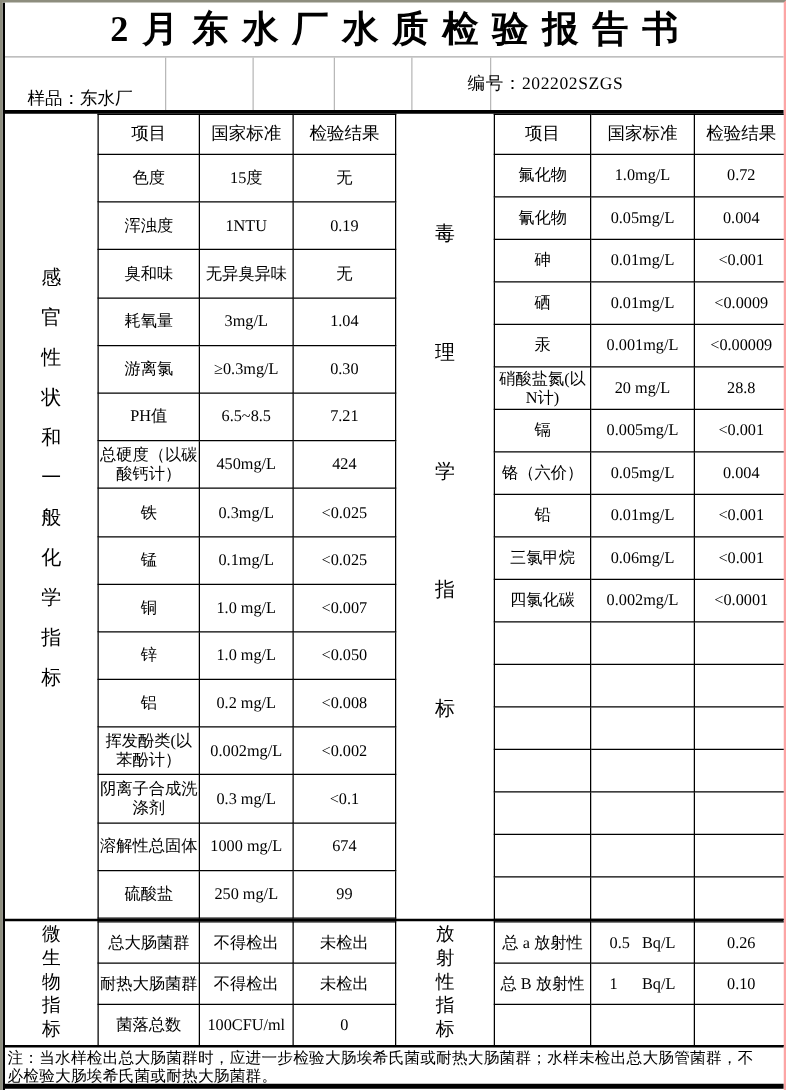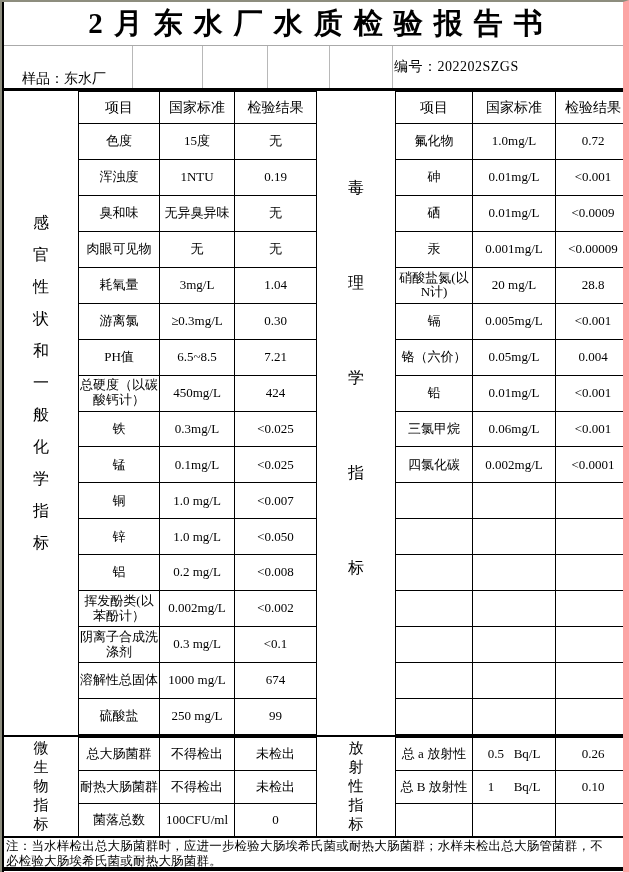--- a/index.html
+++ b/index.html
@@ -6,36 +6,36 @@
   html,body { background:#fff; }
   body {
     width: 629px; height: 872px;
     font-family: "Liberation Serif", "DejaVu Serif", serif;
     color: #000;
   }
   .page {
     position: relative; width: 629px; height: 872px;
     border-top: 2px solid #8d8d7e;
     border-left: 2px solid #8d8d7e;
-    border-right: 6px solid #fca5a5;
+    border-right: 2px solid #fca5a5;
     background: #fff; overflow: hidden;
   }
   .inner { border-left: 2px solid #000; width: 625px; height: 870px; }
 
   .title-row {
     height: 44px; display: flex; align-items: center; justify-content: center;
     font-size: 29px; font-weight: bold; letter-spacing: 11px;
     border-bottom: 1px solid #aaa; padding-left: 11px;
     white-space: nowrap; overflow: hidden;
   }
 
   .info-row { position: relative; height: 45px; border-bottom: 3px solid #000; }
   .info-row .gline { position: absolute; top: 0; bottom: 0; width: 1px; background: #b8b8b8; }
   .sample-label { position: absolute; left: 18px; bottom: 0px; font-size: 14px; }
-  .report-no { position: absolute; left: 390px; top: 12px; font-size: 14px; letter-spacing: 0.5px; }
+  .report-no { position: absolute; left: 370px; top: 12px; font-size: 14px; letter-spacing: 0.5px; }
 
   .main-section { display: flex; border-bottom: 2px solid #000; height: 646px; }
   .bottom-section { display: flex; border-bottom: 2px solid #000; height: 101px; }
 
   .vcol {
     display: flex; flex-direction: column; align-items: center; justify-content: center;
     font-size: 16px; line-height: 1; flex: 0 0 auto;
   }
   .vcol-a-main   { width: 74px; gap: 16px; padding-bottom: 60px; }
   .vcol-e-main   { width: 78px; gap: 79px; padding-bottom: 70px; }
@@ -117,25 +117,20 @@
               <td>浑浊度</td>
               <td>1NTU</td>
               <td>0.19</td>
             </tr>
             <tr>
               <td>臭和味</td>
               <td>无异臭异味</td>
               <td>无</td>
             </tr>
             <tr>
-              <td>肉眼可见物</td>
-              <td>无</td>
-              <td>无</td>
-            </tr>
-            <tr>
               <td>耗氧量</td>
               <td>3mg/L</td>
               <td>1.04</td>
             </tr>
             <tr>
               <td>游离氯</td>
               <td>≥0.3mg/L</td>
               <td>0.30</td>
             </tr>
             <tr>
@@ -217,20 +212,25 @@
           <th>检验结果</th>
         </tr>
       </thead>
       <tbody>
             <tr>
               <td>氟化物</td>
               <td>1.0mg/L</td>
               <td>0.72</td>
             </tr>
             <tr>
+              <td>氰化物</td>
+              <td>0.05mg/L</td>
+              <td>0.004</td>
+            </tr>
+            <tr>
               <td>砷</td>
               <td>0.01mg/L</td>
               <td>&lt;0.001</td>
             </tr>
             <tr>
               <td>硒</td>
               <td>0.01mg/L</td>
               <td>&lt;0.0009</td>
             </tr>
             <tr>

